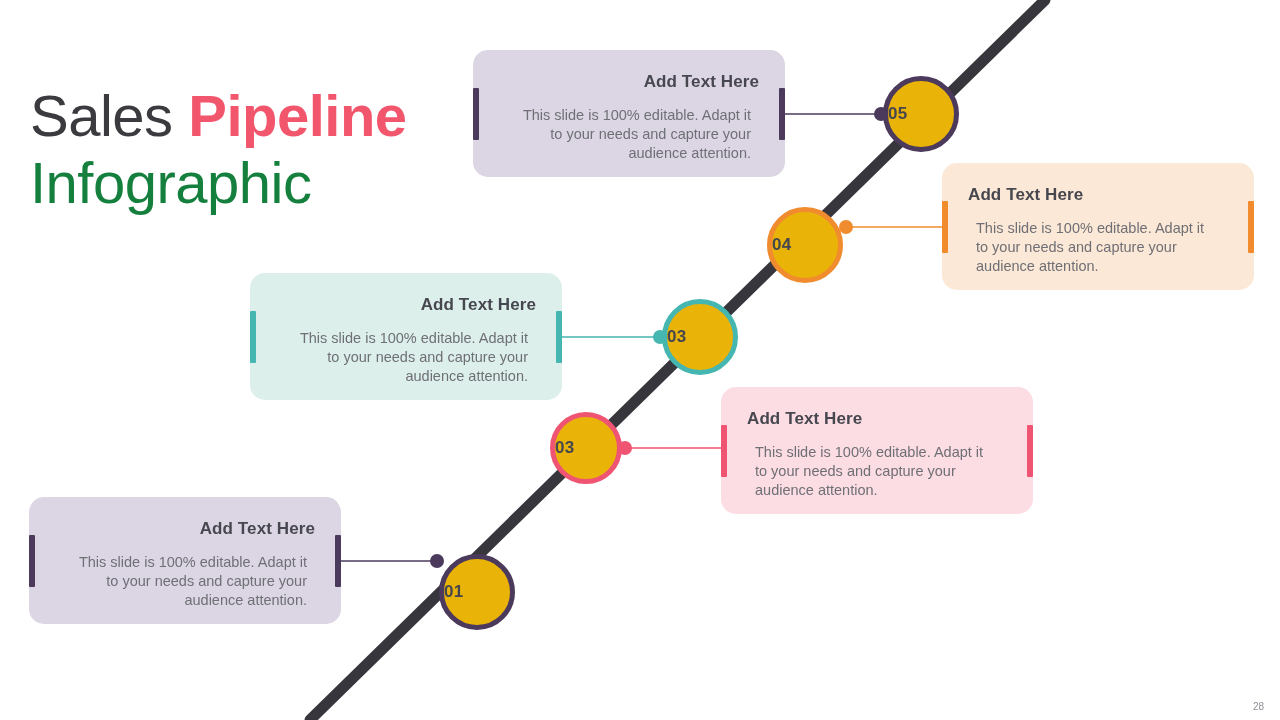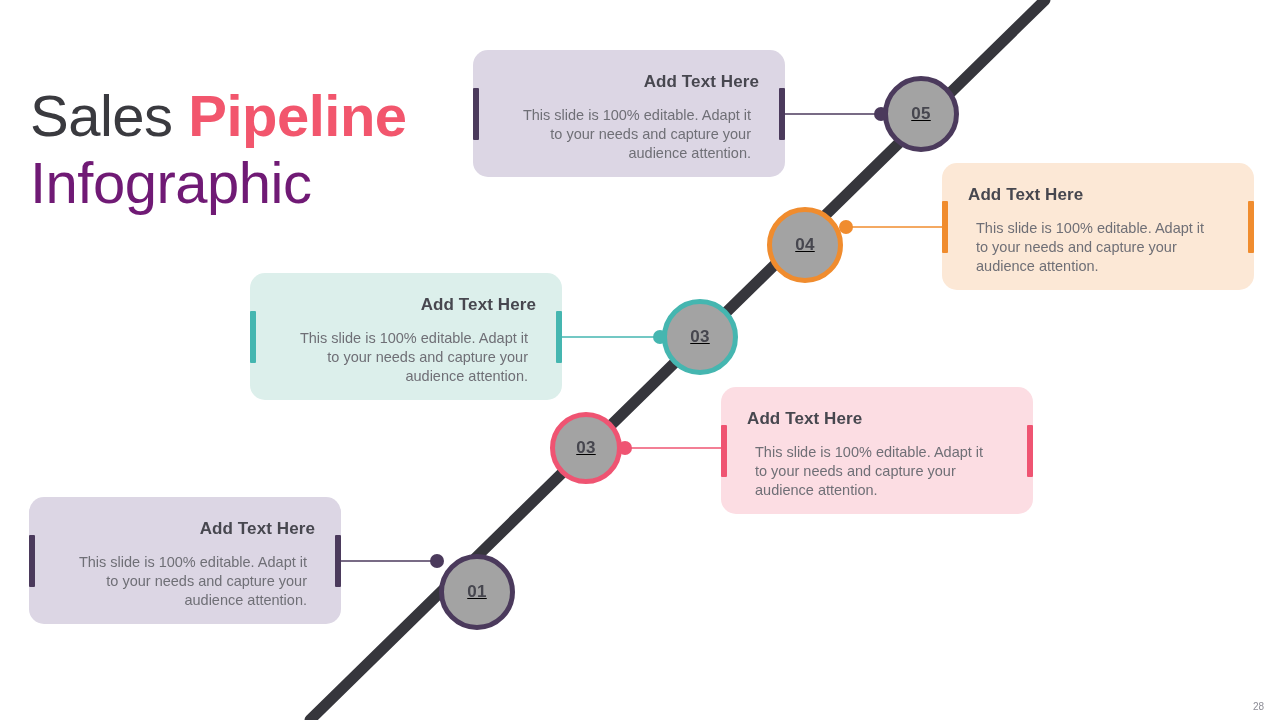--- a/index.html
+++ b/index.html
@@ -87,25 +87,23 @@
     border-radius: 1px;
   }
   .accent-left  { left: 0px; }
   .accent-right { right: 0px; }
 
   
   .node {
     position: absolute;
     box-sizing: border-box;
     border-radius: 50%;
-    background: #a3a3a3;
+    background: #eab308;
     display: flex;
     align-items: center;
-    justify-content: center;
-    text-decoration: underline;
   }
   .node-label {
     font-size: 17px;
     font-weight: 700;
     color: #46464e;
     letter-spacing: 0.3px;
   }
   .node-dot {
     position: absolute;
     border-radius: 50%;
@@ -126,21 +124,21 @@
 <div id="slide">
 
   <svg id="spine" viewBox="0 0 1280 720" width="1280" height="720">
       <line x1="1045" y1="0" x2="310" y2="720" stroke="#36363c" stroke-width="11" stroke-linecap="round"></line>
     </svg>
 
   <div id="title-block">
     <div class="title-line" style="color: rgb(58, 58, 63);">
       <span>Sales </span><span class="title-accent" style="color: rgb(242, 86, 109);">Pipeline</span>
     </div>
-    <div class="title-line" style="color: #701a75;">Infographic</div>
+    <div class="title-line" style="color: #15803d;">Infographic</div>
   </div>
 
   <svg id="connectors" viewBox="0 0 1280 720" width="1280" height="720">
       <line x1="785" y1="114" x2="884" y2="114" stroke="#4b3a5c" stroke-width="1.3"></line>
       <line x1="842" y1="227" x2="942" y2="227" stroke="#f08c2e" stroke-width="1.3"></line>
       <line x1="562" y1="337" x2="663" y2="337" stroke="#45b6b0" stroke-width="1.3"></line>
       <line x1="623" y1="448" x2="721" y2="448" stroke="#ef5472" stroke-width="1.3"></line>
       <line x1="341" y1="561" x2="440" y2="561" stroke="#4b3a5c" stroke-width="1.3"></line>
     </svg>
 

